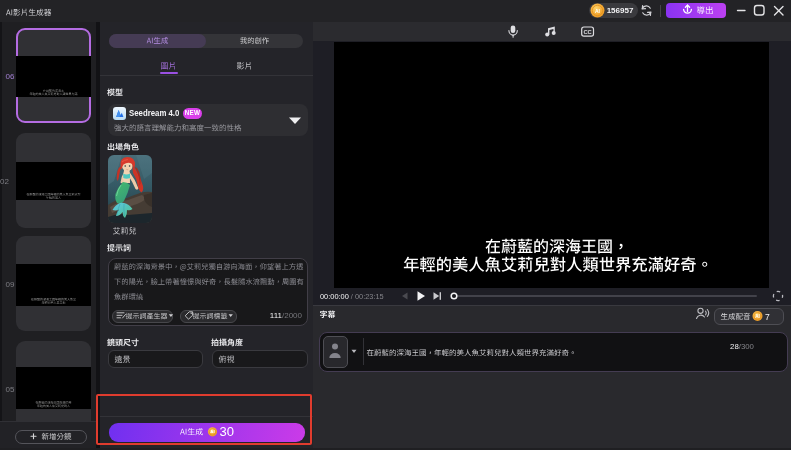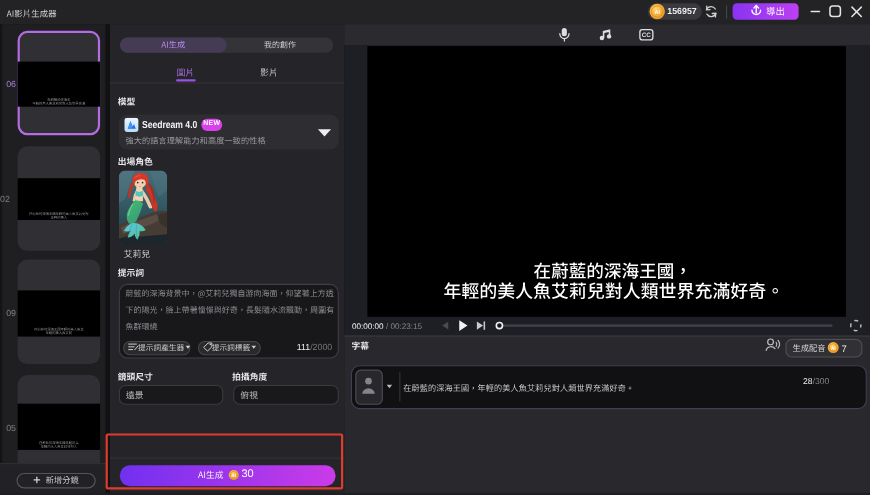--- a/index.html
+++ b/index.html
@@ -99,21 +99,21 @@
 </g>
 </svg>
     <div style="position:absolute;left:108px;top:258px;width:200px;height:68px;background:#18181a;border:1px solid #413e47;border-radius:8px;box-sizing:border-box"></div>
     <div style="position:absolute;left:112px;top:309.5px;width:61px;height:13px;background:#2a2a2d;border:1px solid #47474b;border-radius:6px;box-sizing:border-box"></div>
     <div style="position:absolute;left:180px;top:309.5px;width:57px;height:13px;background:#2a2a2d;border:1px solid #47474b;border-radius:6px;box-sizing:border-box"></div>
     <div style="position:absolute;left:240px;top:309px;width:62px;height:14px;font-size:8px;line-height:14px;text-align:right;color:#77777c"><span style="color:#f0f0f2;font-weight:normal">111</span>/2000</div>
     <div style="position:absolute;left:107.5px;top:350px;width:95px;height:18px;background:#19191b;border:1px solid #3a3a3f;border-radius:6px;box-sizing:border-box"></div>
     <div style="position:absolute;left:211.5px;top:350px;width:96px;height:18px;background:#19191b;border:1px solid #3a3a3f;border-radius:6px;box-sizing:border-box"></div>
     <div style="position:absolute;left:100px;top:416px;width:213px;height:1px;background:#333338"></div>
     <div style="position:absolute;left:109px;top:423px;width:196px;height:18.5px;background:linear-gradient(100deg,#7030f0,#cb3be8);border-radius:9px"></div>
-    <div style="position:absolute;left:219.5px;top:425px;width:16px;height:14px;color:#fff;font-size:10px;line-height:14px">30</div>
+    <div style="position:absolute;left:219.5px;top:425px;width:16px;height:14px;color:#fff;font-size:13px;line-height:14px">30</div>
     <div style="position:absolute;left:0px;top:448px;width:791px;height:2px;background:#1f1f22;z-index:55"></div>
     <div style="position:absolute;left:96px;top:394px;width:215.5px;height:50.5px;border:2px solid #e03c2e;border-radius:2px;box-sizing:border-box;z-index:60"></div>
     <div style="position:absolute;left:320px;top:289.5px;width:140px;height:13px;font-size:7.4px;line-height:13px;color:#85858b"><span style="color:#f2f2f4;font-weight:normal">00:00:00</span> / 00:23:15</div>
     <div style="position:absolute;left:453px;top:295px;width:304px;height:2px;background:#42424a;border-radius:1px"></div>
     <div style="position:absolute;left:714px;top:307.5px;width:70px;height:17px;background:#303035;border:1px solid #4e4e54;border-radius:6px;box-sizing:border-box"></div>
     <div style="position:absolute;left:765px;top:309.5px;width:16px;height:14px;color:#f2f2f4;font-size:8.5px;line-height:14px">7</div>
     <div style="position:absolute;left:319px;top:332px;width:468.5px;height:39.5px;background:#111113;border:1px solid #443c52;border-radius:8px;box-sizing:border-box"></div>
     <div style="position:absolute;left:322.5px;top:335.5px;width:25px;height:32px;background:#28282c;border:1px solid #4e4e54;border-radius:5px;box-sizing:border-box"></div>
     <div style="position:absolute;left:362.5px;top:338px;width:1px;height:27px;background:#323237"></div>
     <div style="position:absolute;left:703px;top:340.8px;width:78px;height:12px;font-size:7.8px;line-height:12px;text-align:center;color:#85858a"><span style="color:#f0f0f2">28</span>/300</div>

